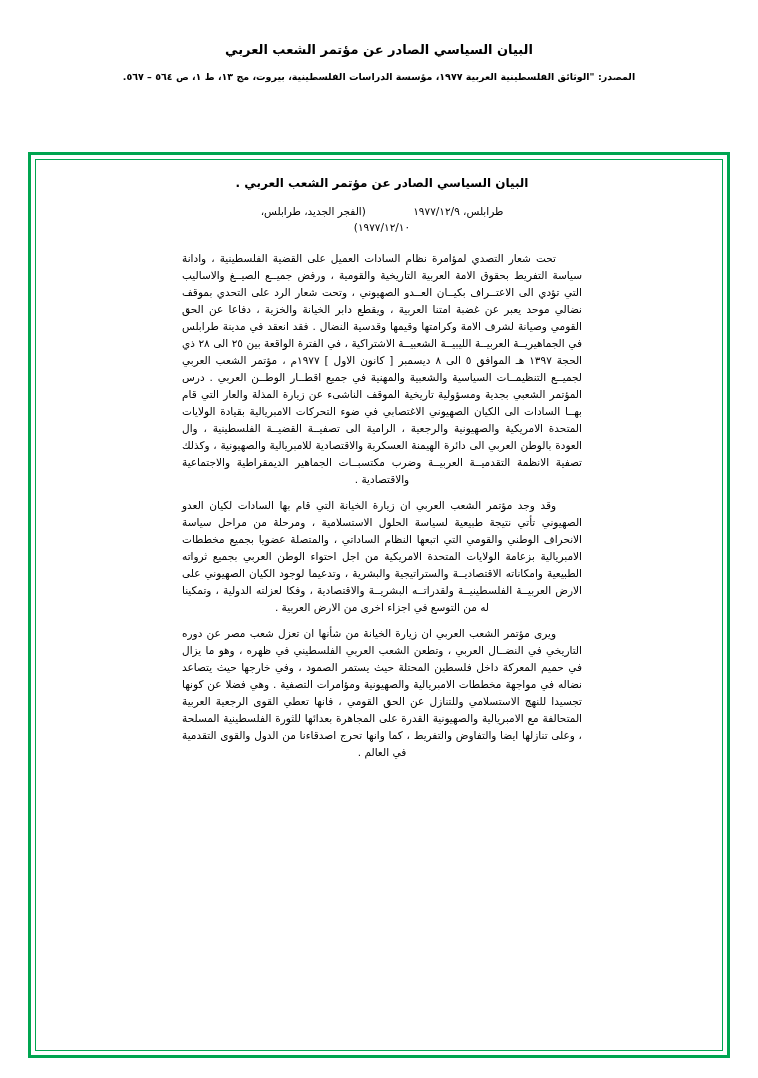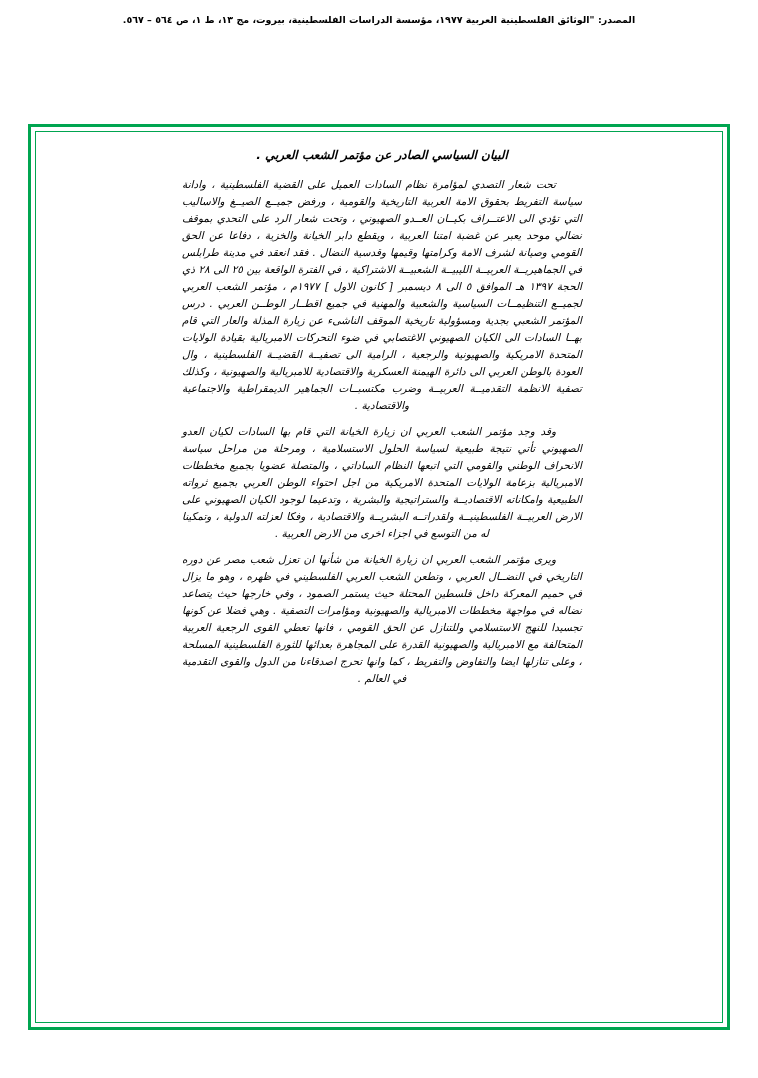--- a/index.html
+++ b/index.html
@@ -48,21 +48,20 @@
   .inner {
     position: absolute;
     top: 4px;
     right: 4px;
     left: 4px;
     bottom: 4px;
     border: 1px solid #00a550;
     box-sizing: border-box;
     padding: 12px 18px 10px 24px;
     overflow: hidden;
-    font-style: italic;
   }
   .heading {
     text-align: center;
     font-family: "DejaVu Sans", "Liberation Sans", sans-serif;
     font-weight: bold;
     font-size: 12px;
     margin-top: 4px;
     margin-bottom: 14px;
   }
   .dateline {
@@ -94,28 +93,36 @@
   }
   p.para:last-child {
     margin-bottom: 0;
   }
 </style>
 </head>
 <body>
 
 <div class="page">
 
+  <div class="doc-title">البيان السياسي الصادر عن مؤتمر الشعب العربي</div>
 
   <div class="doc-source">المصدر:  "الوثائق الفلسطينية العربية ١٩٧٧، مؤسسة الدراسات الفلسطينية، بيروت، مج ١٣، ط ١، ص ٥٦٤ – ٥٦٧.</div>
 
   <div class="frame">
     <div class="inner">
 
       <div class="heading">البيان السياسي الصادر عن مؤتمر الشعب العربي .</div>
 
+      <div class="dateline">
+        <span class="line">
+          <span>طرابلس، ١٩٧٧/١٢/٩</span>
+          <span class="left-part">(الفجر الجديد، طرابلس،</span>
+        </span>
+        <span class="line">١٩٧٧/١٢/١٠)</span>
+      </div>
 
       <div class="body-col">
         <p class="para">تحت شعار التصدي لمؤامرة نظام السادات العميل على القضية الفلسطينية ، وادانة سياسة التفريط بحقوق الامة العربية التاريخية والقومية ، ورفض جميــع الصيــغ والاساليب التي تؤدي الى الاعتــراف بكيــان العــدو الصهيوني ، وتحت شعار الرد على التحدي بموقف نضالي موحد يعبر عن غضبة امتنا العربية ، ويقطع دابر الخيانة والخزية ، دفاعا عن الحق القومي وصيانة لشرف الامة وكرامتها وقيمها وقدسية النضال . فقد انعقد في مدينة طرابلس في الجماهيريــة العربيــة الليبيــة الشعبيــة الاشتراكية ، في الفترة الواقعة بين ٢٥ الى ٢٨ ذي الحجة ١٣٩٧ هـ الموافق ٥ الى ٨ ديسمبر [ كانون الاول ] ١٩٧٧م ، مؤتمر الشعب العربي لجميــع التنظيمــات السياسية والشعبية والمهنية في جميع اقطــار الوطــن العربي . درس المؤتمر الشعبي بجدية ومسؤولية تاريخية الموقف الناشىء عن زيارة المذلة والعار التي قام بهــا السادات الى الكيان الصهيوني الاغتصابي في ضوء التحركات الامبريالية بقيادة الولايات المتحدة الامريكية والصهيونية والرجعية ، الرامية الى تصفيــة القضيــة الفلسطينية ، وال العودة بالوطن العربي الى دائرة الهيمنة العسكرية والاقتصادية للامبريالية والصهيونية ، وكذلك تصفية الانظمة التقدميــة العربيــة وضرب مكتسبــات الجماهير الديمقراطية والاجتماعية والاقتصادية .</p>
         <p class="para">وقد وجد مؤتمر الشعب العربي ان زيارة الخيانة التي قام بها السادات لكيان العدو الصهيوني تأتي نتيجة طبيعية لسياسة الحلول الاستسلامية ، ومرحلة من مراحل سياسة الانحراف الوطني والقومي التي اتبعها النظام الساداتي ، والمتصلة عضويا بجميع مخططات الامبريالية بزعامة الولايات المتحدة الامريكية من اجل احتواء الوطن العربي بجميع ثرواته الطبيعية وامكاناته الاقتصاديــة والستراتيجية والبشرية ، وتدعيما لوجود الكيان الصهيوني على الارض العربيــة الفلسطينيــة ولقدراتــه البشريــة والاقتصادية ، وفكا لعزلته الدولية ، وتمكينا له من التوسع في اجزاء اخرى من الارض العربية .</p>
         <p class="para">ويرى مؤتمر الشعب العربي ان زيارة الخيانة من شأنها ان تعزل شعب مصر عن دوره التاريخي في النضــال العربي ، وتطعن الشعب العربي الفلسطيني في ظهره ، وهو ما يزال في حميم المعركة داخل فلسطين المحتلة حيث يستمر الصمود ، وفي خارجها حيث يتصاعد نضاله في مواجهة مخططات الامبريالية والصهيونية ومؤامرات التصفية . وهي فضلا عن كونها تجسيدا للنهج الاستسلامي وللتنازل عن الحق القومي ، فانها تعطي القوى الرجعية العربية المتحالفة مع الامبريالية والصهيونية القدرة على المجاهرة بعدائها للثورة الفلسطينية المسلحة ، وعلى تنازلها ايضا والتفاوض والتفريط ، كما وانها تحرج اصدقاءنا من الدول والقوى التقدمية في العالم .</p>
       </div>
 
     </div>
   </div>
 

